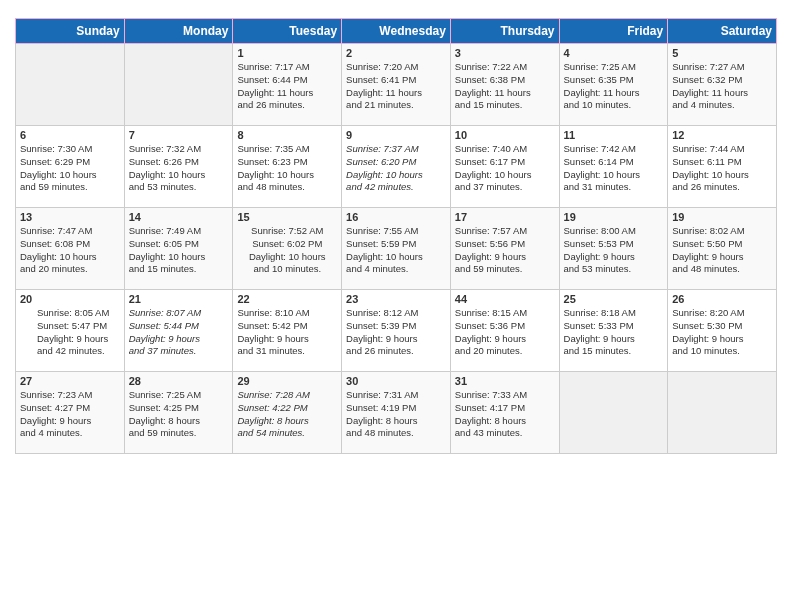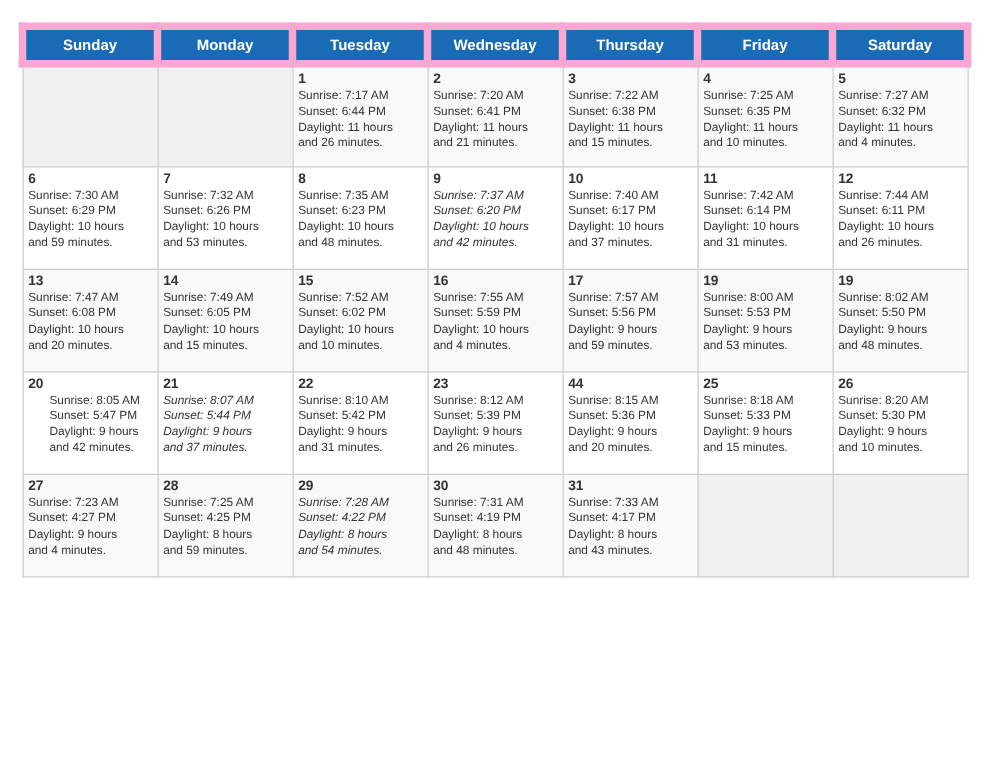--- a/index.html
+++ b/index.html
@@ -43,22 +43,22 @@
       width: 100%;
       border-collapse: collapse;
       table-layout: fixed;
     }
     thead th {
       background-color: #1a6bb5;
       color: white;
       font-size: 12px;
       font-weight: bold;
       padding: 5px 4px;
-      text-align: center;
-      border: 6px solid #f9a8d4;
+      text-align: right;
+      border: 1px solid #f9a8d4;
     }
     tbody td {
       border: 1px solid #ccc;
       vertical-align: top;
       padding: 3px 4px;
       font-size: 9.5px;
       color: #333;
       height: 82px;
     }
     .day-num {
@@ -211,21 +211,21 @@
           </td>
           <td>
             <span class="day-num">14</span>
             <div class="cell-info" style="white-space: pre-line;">Sunrise: 7:49 AM
 Sunset: 6:05 PM
 Daylight: 10 hours
 and 15 minutes.</div>
           </td>
           <td>
             <span class="day-num">15</span>
-            <div class="cell-info" style="white-space: pre-line;">Sunrise: 7:52 AM
+            <div class="cell-info" style="white-space: pre-line; text-align: center;">Sunrise: 7:52 AM
 Sunset: 6:02 PM
 Daylight: 10 hours
 and 10 minutes.</div>
           </td>
           <td>
             <span class="day-num">16</span>
             <div class="cell-info" style="white-space: pre-line;">Sunrise: 7:55 AM
 Sunset: 5:59 PM
 Daylight: 10 hours
 and 4 minutes.</div>

